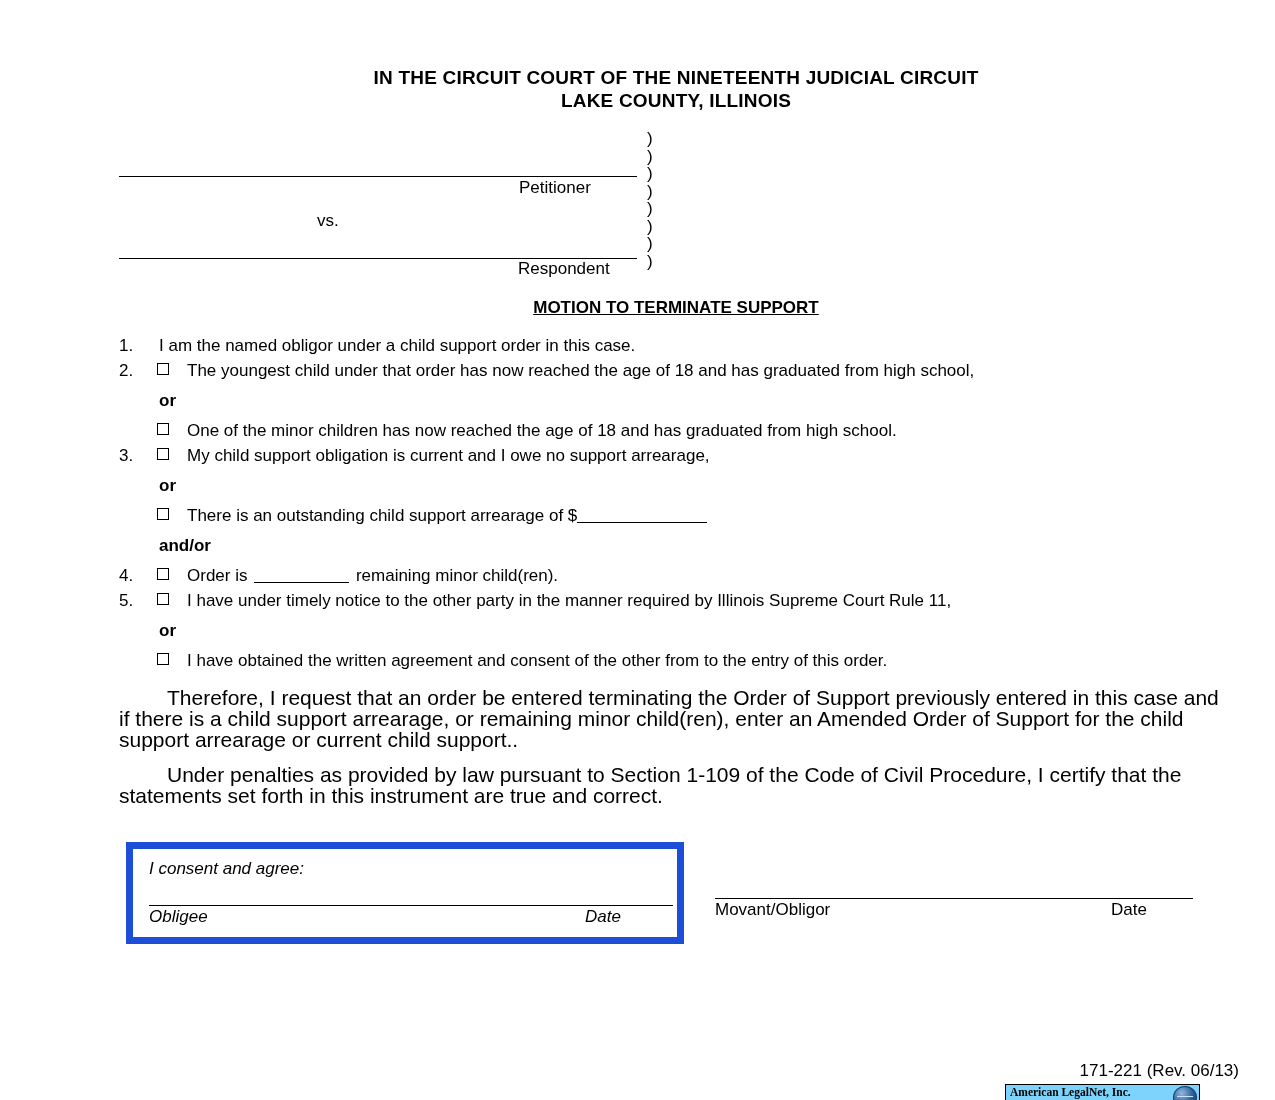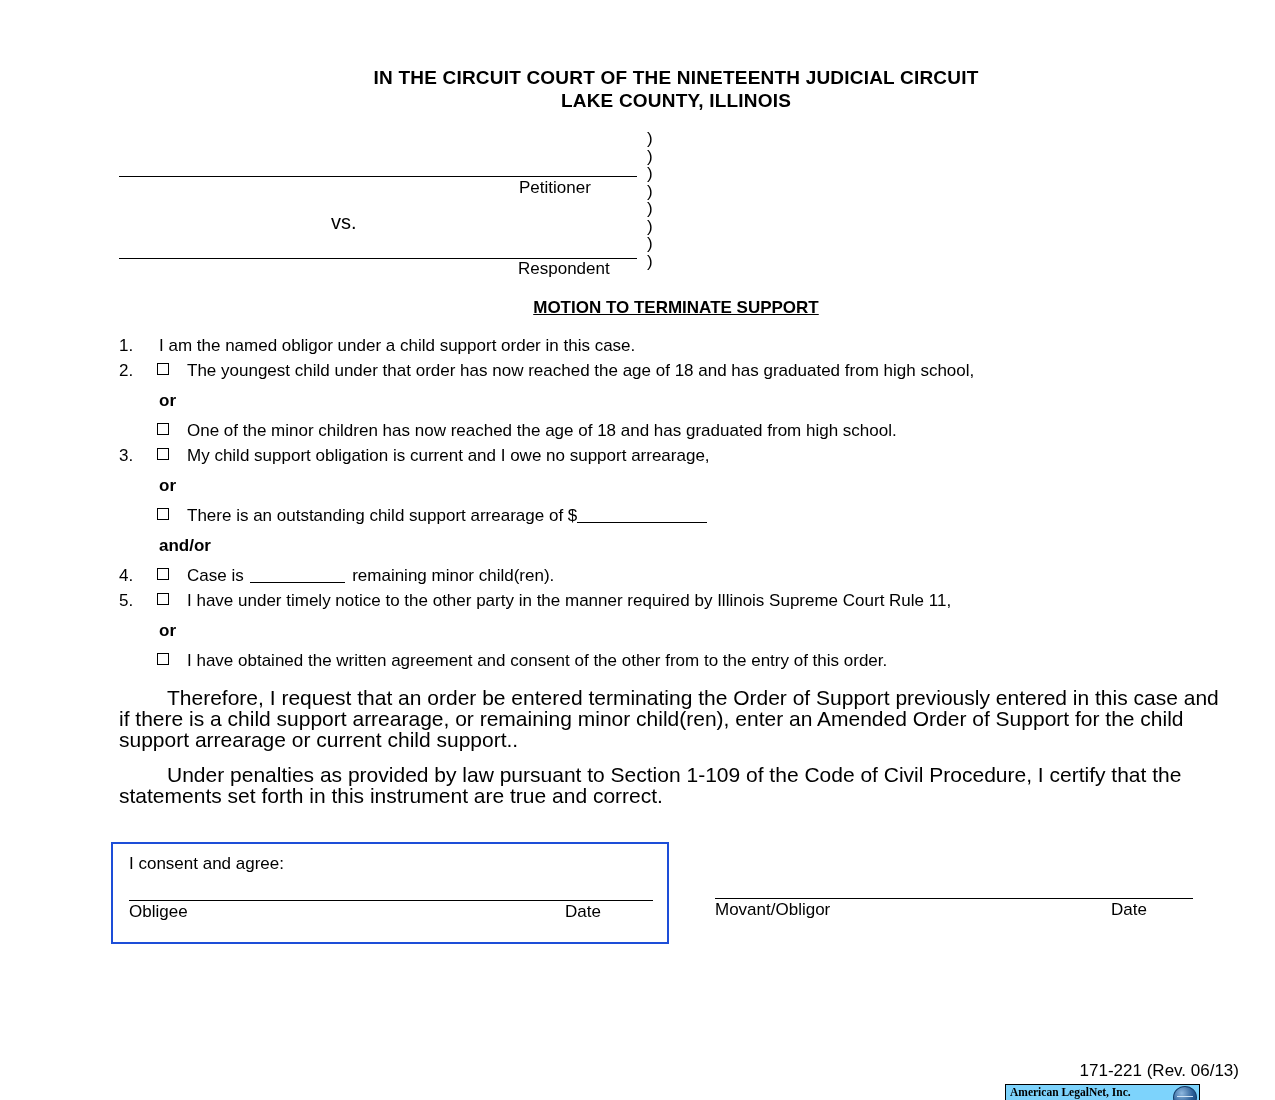--- a/index.html
+++ b/index.html
@@ -56,23 +56,23 @@
     height: 0;
   }
   .pet-label {
     position: absolute;
     left: 480px;
     top: 48px;
     font-size: 17px;
   }
   .vs-label {
     position: absolute;
-    left: 292px;
+    left: 278px;
     top: 81px;
-    font-size: 20px;
+    font-size: 17px;
   }
   .resp-line {
     position: absolute;
     left: 80px;
     top: 128px;
     width: 518px;
     border-bottom: 1px solid #000;
     height: 0;
   }
   .resp-label {
@@ -166,26 +166,27 @@
   .para .indent { display: inline-block; width: 48px; }
 
   
   .sig-area {
     position: relative;
     margin-top: 36px;
     height: 110px;
   }
   .consent-box {
     position: absolute;
-    left: 72px;
+    left: 87px;
     top: 0;
     width: 558px;
     height: 102px;
-    border: 2px solid #1d4ed8;
+    border: 7px solid #1d4ed8;
     box-sizing: border-box;
+    font-style: italic;
   }
   .consent-title {
     position: absolute;
     left: 16px;
     top: 10px;
     font-size: 17px;
   }
   .consent-line {
     position: absolute;
     left: 16px;
@@ -341,21 +342,21 @@
     <div class="item">
       <span class="cb"></span>
       <span class="txt"><span>There is an outstanding child support arrearage of $</span><span class="blank-inline w-arrear"></span></span>
     </div>
 
     <div class="or-line">and/or</div>
 
     <div class="item">
       <span class="num">4.</span>
       <span class="cb"></span>
-      <span class="txt"><span>Case is </span><span class="blank-inline w-children"></span><span> remaining minor child(ren).</span></span>
+      <span class="txt"><span>Order is </span><span class="blank-inline w-children"></span><span> remaining minor child(ren).</span></span>
     </div>
 
     <div class="item">
       <span class="num">5.</span>
       <span class="cb"></span>
       <span class="txt">I have under timely notice to the other party in the manner required by Illinois Supreme Court Rule 11,</span>
     </div>
 
     <div class="or-line">or</div>
 

